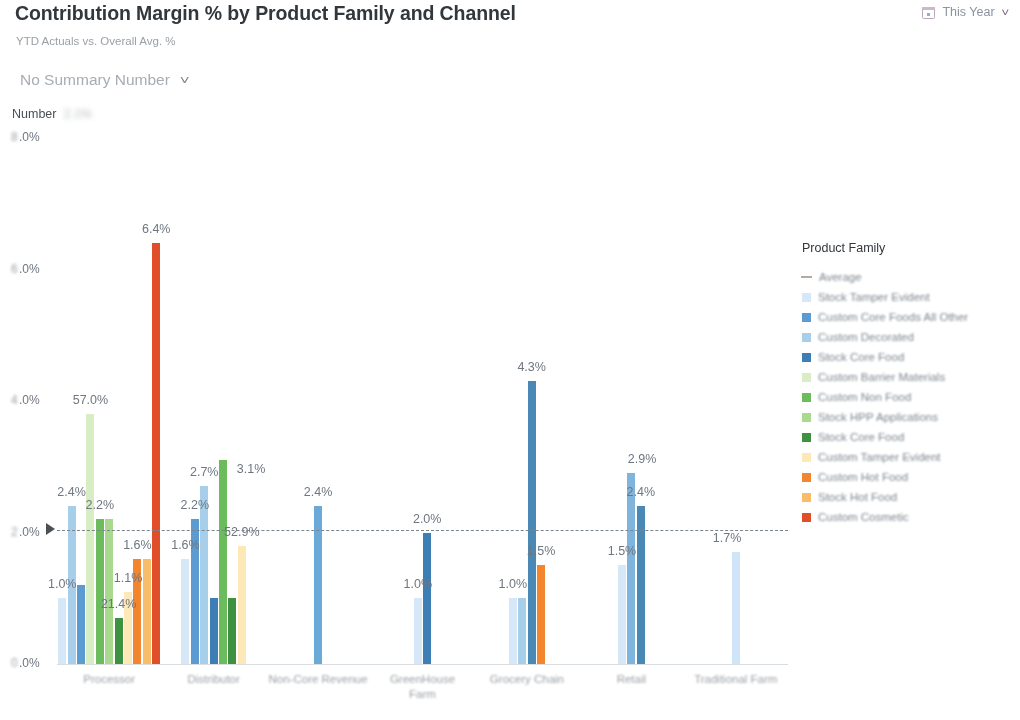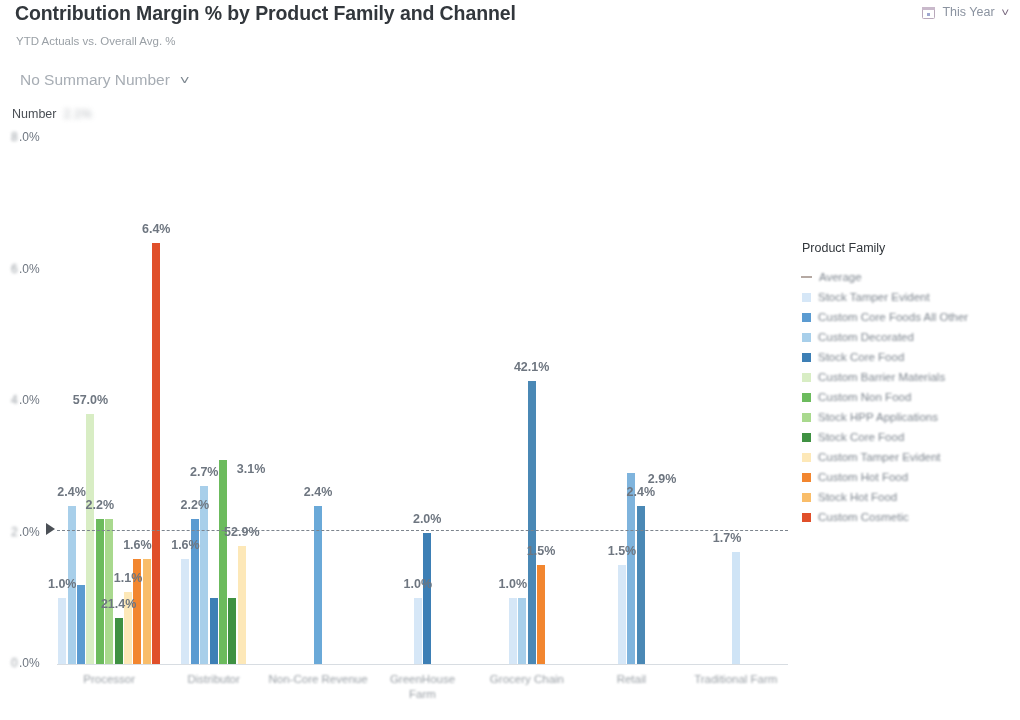--- a/index.html
+++ b/index.html
@@ -80,21 +80,21 @@
     width: 0; height: 0;
     border-top: 6px solid transparent;
     border-bottom: 6px solid transparent;
     border-left: 9px solid #4b5056;
   }
 
   .bar { position: absolute; bottom: 0; }
   .bar-wrap { position: absolute; left:0; top:0; width:1020px; height:664px; }
   .blabel {
     position: absolute; font-size: 12.5px; color: #6e7680;
-    white-space: nowrap; transform: translateX(-50%); font-weight: bold;
+    white-space: nowrap; transform: translateX(-50%);
   }
   .xlabel {
     position: absolute; font-size: 11.5px; color: #9aa0a6;
     white-space: nowrap; transform: translateX(-50%);
     text-align: center; line-height: 15px;
     filter: blur(1.15px);
   }
 
   
   .legend { position: absolute; left: 802px; top: 241px; width: 210px; }
@@ -194,24 +194,24 @@
         <div class="blabel" style="left: 156.214px; top: 222.2px;">6.4%</div>
         <div class="blabel" style="left: 185.443px; top: 537.8px;">1.6%</div>
         <div class="blabel" style="left: 194.843px; top: 498.35px;">2.2%</div>
         <div class="blabel" style="left: 204.243px; top: 465.475px;">2.7%</div>
         <div class="blabel" style="left: 223.043px; top: 462px; margin-left: 28px;">3.1%</div>
         <div class="blabel" style="left: 241.843px; top: 524.65px;">52.9%</div>
         <div class="blabel" style="left: 318.071px; top: 485.2px;">2.4%</div>
         <div class="blabel" style="left: 417.8px; top: 577.25px;">1.0%</div>
         <div class="blabel" style="left: 427.2px; top: 511.5px;">2.0%</div>
         <div class="blabel" style="left: 512.829px; top: 577.25px;">1.0%</div>
-        <div class="blabel" style="left: 531.629px; top: 360.275px;">42.1%</div>
+        <div class="blabel" style="left: 531.629px; top: 360.275px;">4.3%</div>
         <div class="blabel" style="left: 541.029px; top: 544.375px;">1.5%</div>
         <div class="blabel" style="left: 621.957px; top: 544.375px;">1.5%</div>
-        <div class="blabel" style="left: 662px; top: 452.325px; margin-top: 20px;">2.9%</div>
+        <div class="blabel" style="left: 642px; top: 452.325px;">2.9%</div>
         <div class="blabel" style="left: 640.757px; top: 485.2px;">2.4%</div>
         <div class="blabel" style="left: 727px; top: 531.225px;">1.7%</div>
       </div>
     <div class="avg-line"></div>
     <div class="avg-marker"></div>
     <div id="xlabels">
         <div class="xlabel" style="left: 109.214px; top: 672px;">Processor</div>
         <div class="xlabel" style="left: 213.643px; top: 672px;">Distributor</div>
         <div class="xlabel" style="left: 318.071px; top: 672px;">Non-Core Revenue</div>
         <div class="xlabel" style="left: 422.5px; top: 672px;">GreenHouse<br>Farm</div>

